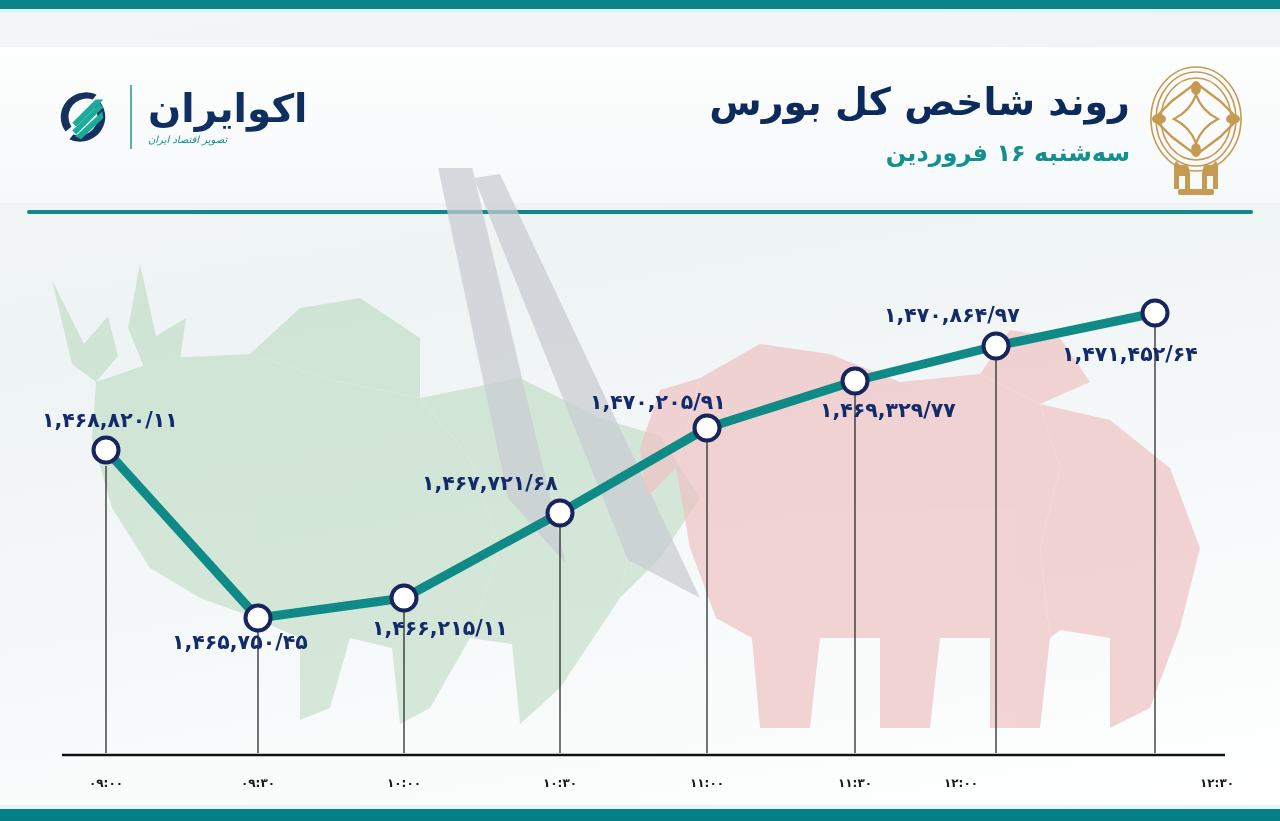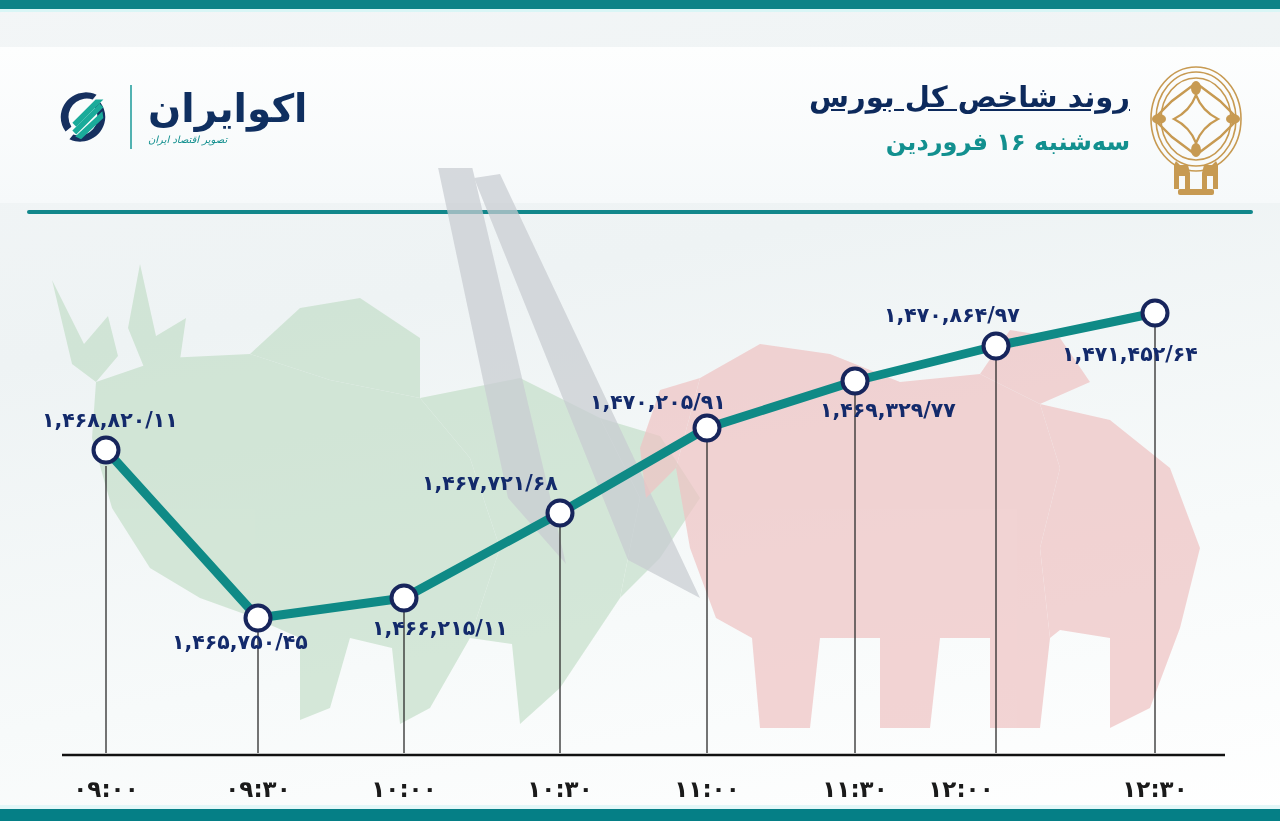--- a/index.html
+++ b/index.html
@@ -25,31 +25,31 @@
   
   .logo-wrap{position:absolute;left:52px;top:38px;display:flex;align-items:center;gap:10px;direction:rtl;}
   .logo-txt{display:flex;flex-direction:column;align-items:flex-end;line-height:1;}
   .logo-main{font-size:39px;font-weight:bold;color:#0f2f60;letter-spacing:-1px;}
   .logo-sub{font-size:10px;color:#13908f;margin-top:7px;letter-spacing:1.2px;font-style:italic;}
   .logo-sep{width:2px;height:64px;background:#1a9a98;opacity:.75;margin:0 6px;}
   .logo-mark{width:62px;height:62px;}
 
   
   .title-wrap{position:absolute;right:150px;top:34px;text-align:right;direction:rtl;}
-  .title-main{font-size:29px;font-weight:bold;color:#0d2a5c;line-height:1.15;letter-spacing:-.5px;white-space:nowrap;text-decoration:underline;}
+  .title-main{font-size:38px;font-weight:bold;color:#0d2a5c;line-height:1.15;letter-spacing:-.5px;white-space:nowrap;}
   .title-sub{font-size:24px;font-weight:bold;color:#12908f;margin-top:14px;white-space:nowrap;}
   .emblem{position:absolute;right:28px;top:14px;width:112px;height:140px;}
 
   
   .chart{position:absolute;left:0;top:168px;width:1280px;height:640px;}
   .bgart{position:absolute;left:0;top:0;width:1280px;height:640px;}
   .plot{position:absolute;left:0;top:0;width:1280px;height:640px;}
 
   .xlabels{position:absolute;left:0;top:0;width:1280px;height:640px;pointer-events:none;}
-  .xlabel{position:absolute;transform:translateX(-50%);font-size:23px;font-weight:bold;
+  .xlabel{position:absolute;transform:translateX(-50%);font-size:12px;font-weight:bold;
     color:#1a1a1a;white-space:nowrap;letter-spacing:.5px;direction:ltr;}
 
   .dlabels{position:absolute;left:0;top:0;width:1280px;height:640px;pointer-events:none;}
   .dlabel{position:absolute;font-size:20.5px;font-weight:bold;color:#132a6b;
     white-space:nowrap;letter-spacing:.2px;direction:ltr;}
 </style>
 </head>
 <body>
 
 <div id="stage">
@@ -176,20 +176,20 @@
     </div>
 
     <div class="xlabels">
       <div class="xlabel" style="left:106px; top:608px;">۰۹:۰۰</div>
       <div class="xlabel" style="left:258px; top:608px;">۰۹:۳۰</div>
       <div class="xlabel" style="left:404px; top:608px;">۱۰:۰۰</div>
       <div class="xlabel" style="left:560px; top:608px;">۱۰:۳۰</div>
       <div class="xlabel" style="left:707px; top:608px;">۱۱:۰۰</div>
       <div class="xlabel" style="left:855px; top:608px;">۱۱:۳۰</div>
       <div class="xlabel" style="left:961px; top:608px;">۱۲:۰۰</div>
-      <div class="xlabel" style="left:1155px;top:608px;">۱۲:۳۰</div>
+      <div class="xlabel" style="left:1217px;top:608px;">۱۲:۳۰</div>
     </div>
 
   </div>
 
   <div class="bar-bottom-glow"></div>
   <div class="bar-bottom"></div>
 </div>
 
 </body></html>

